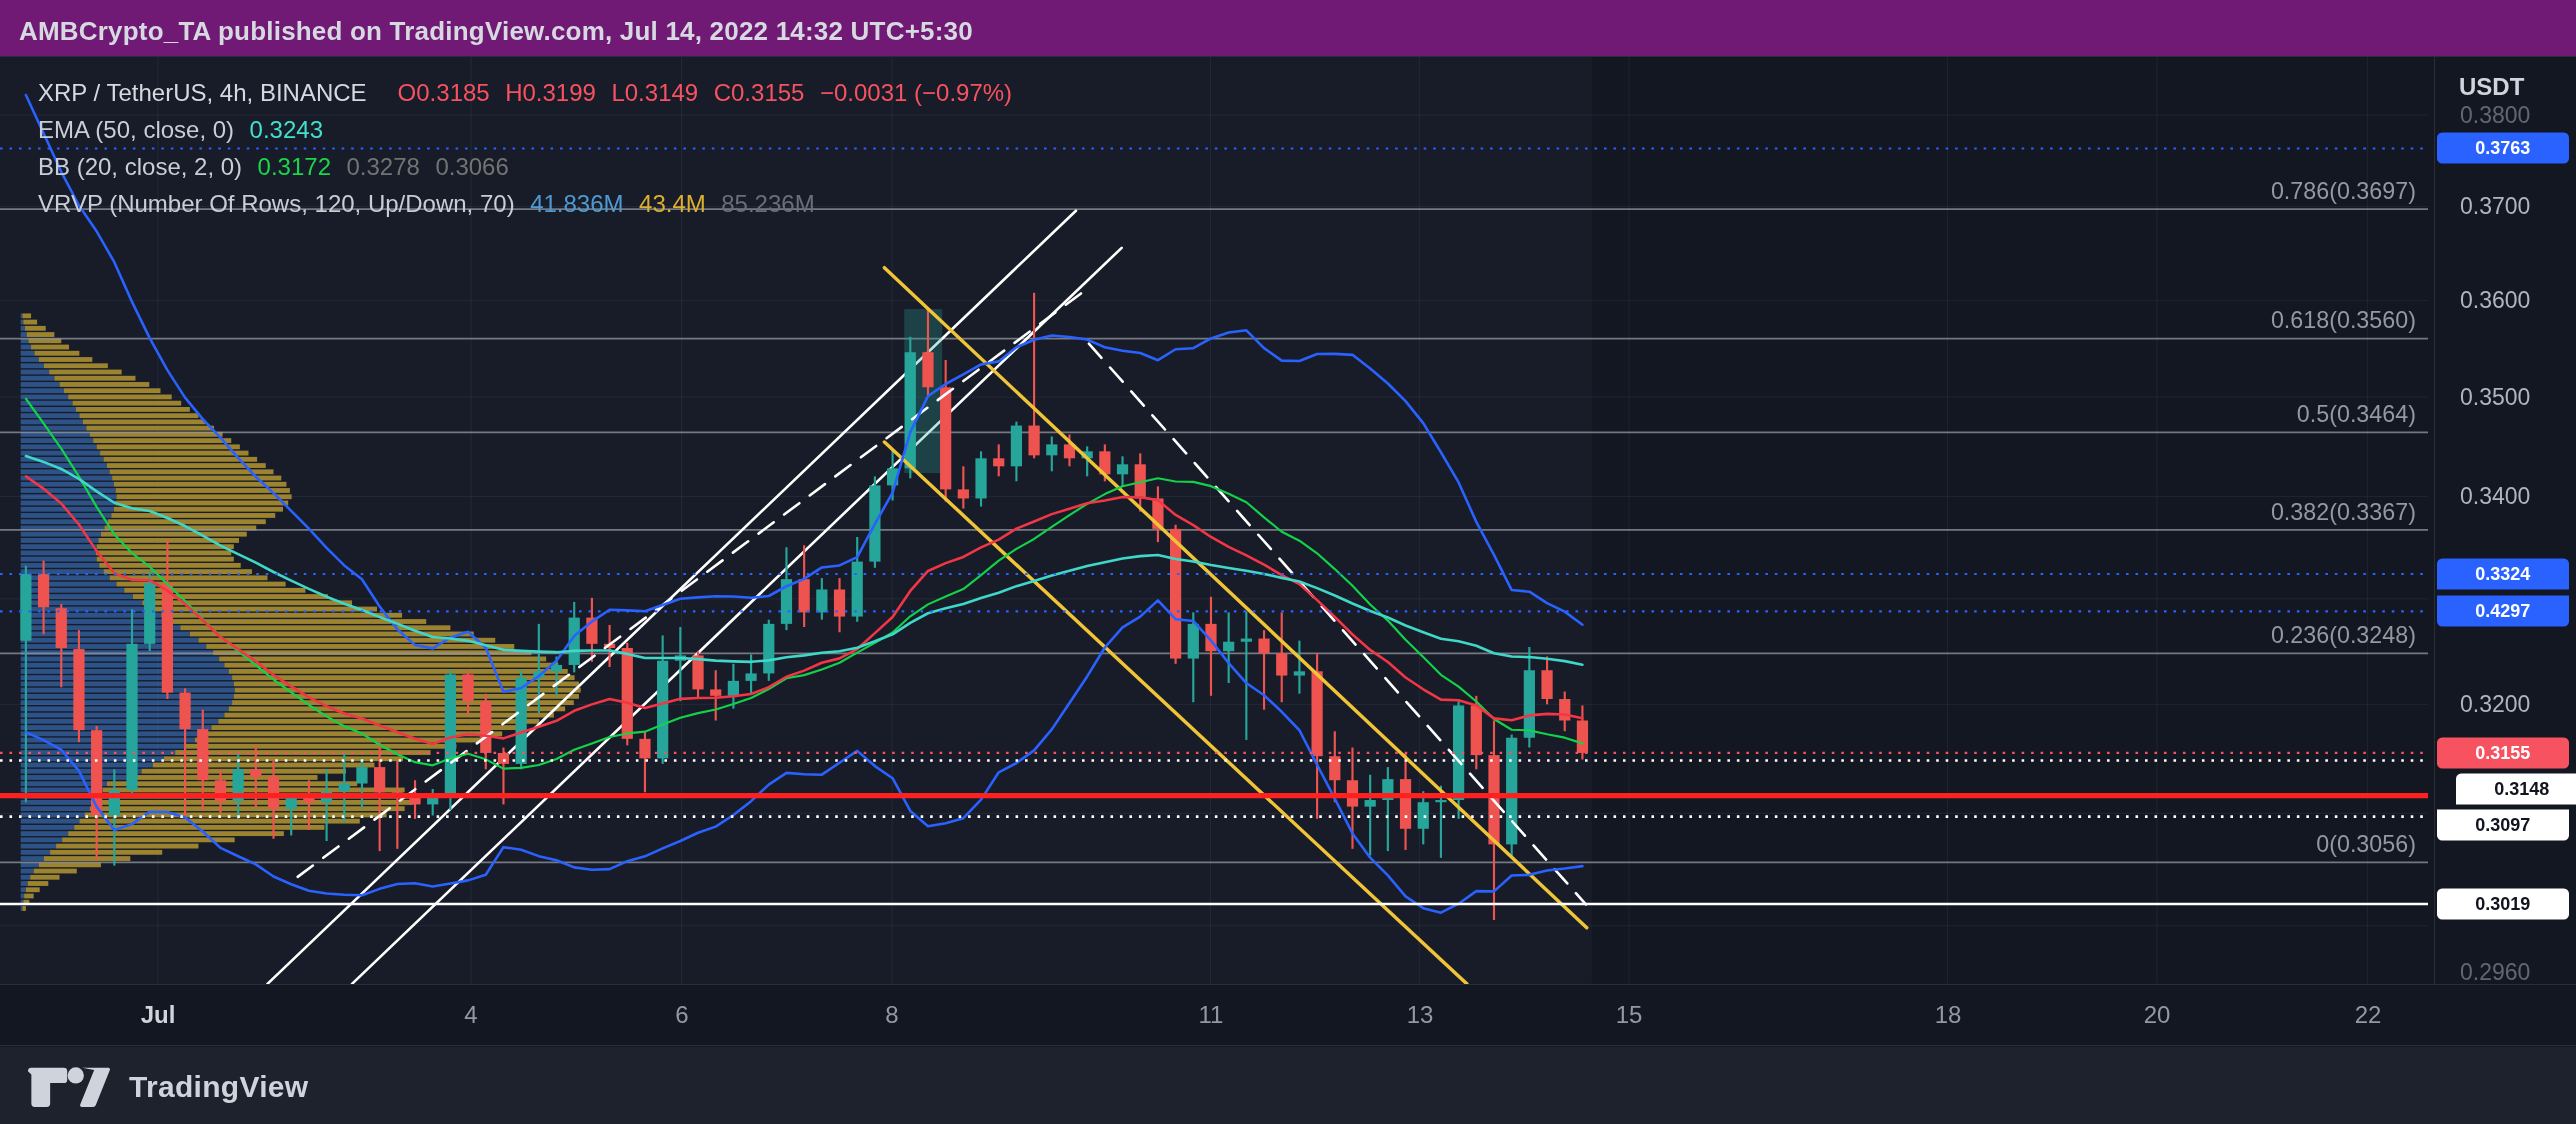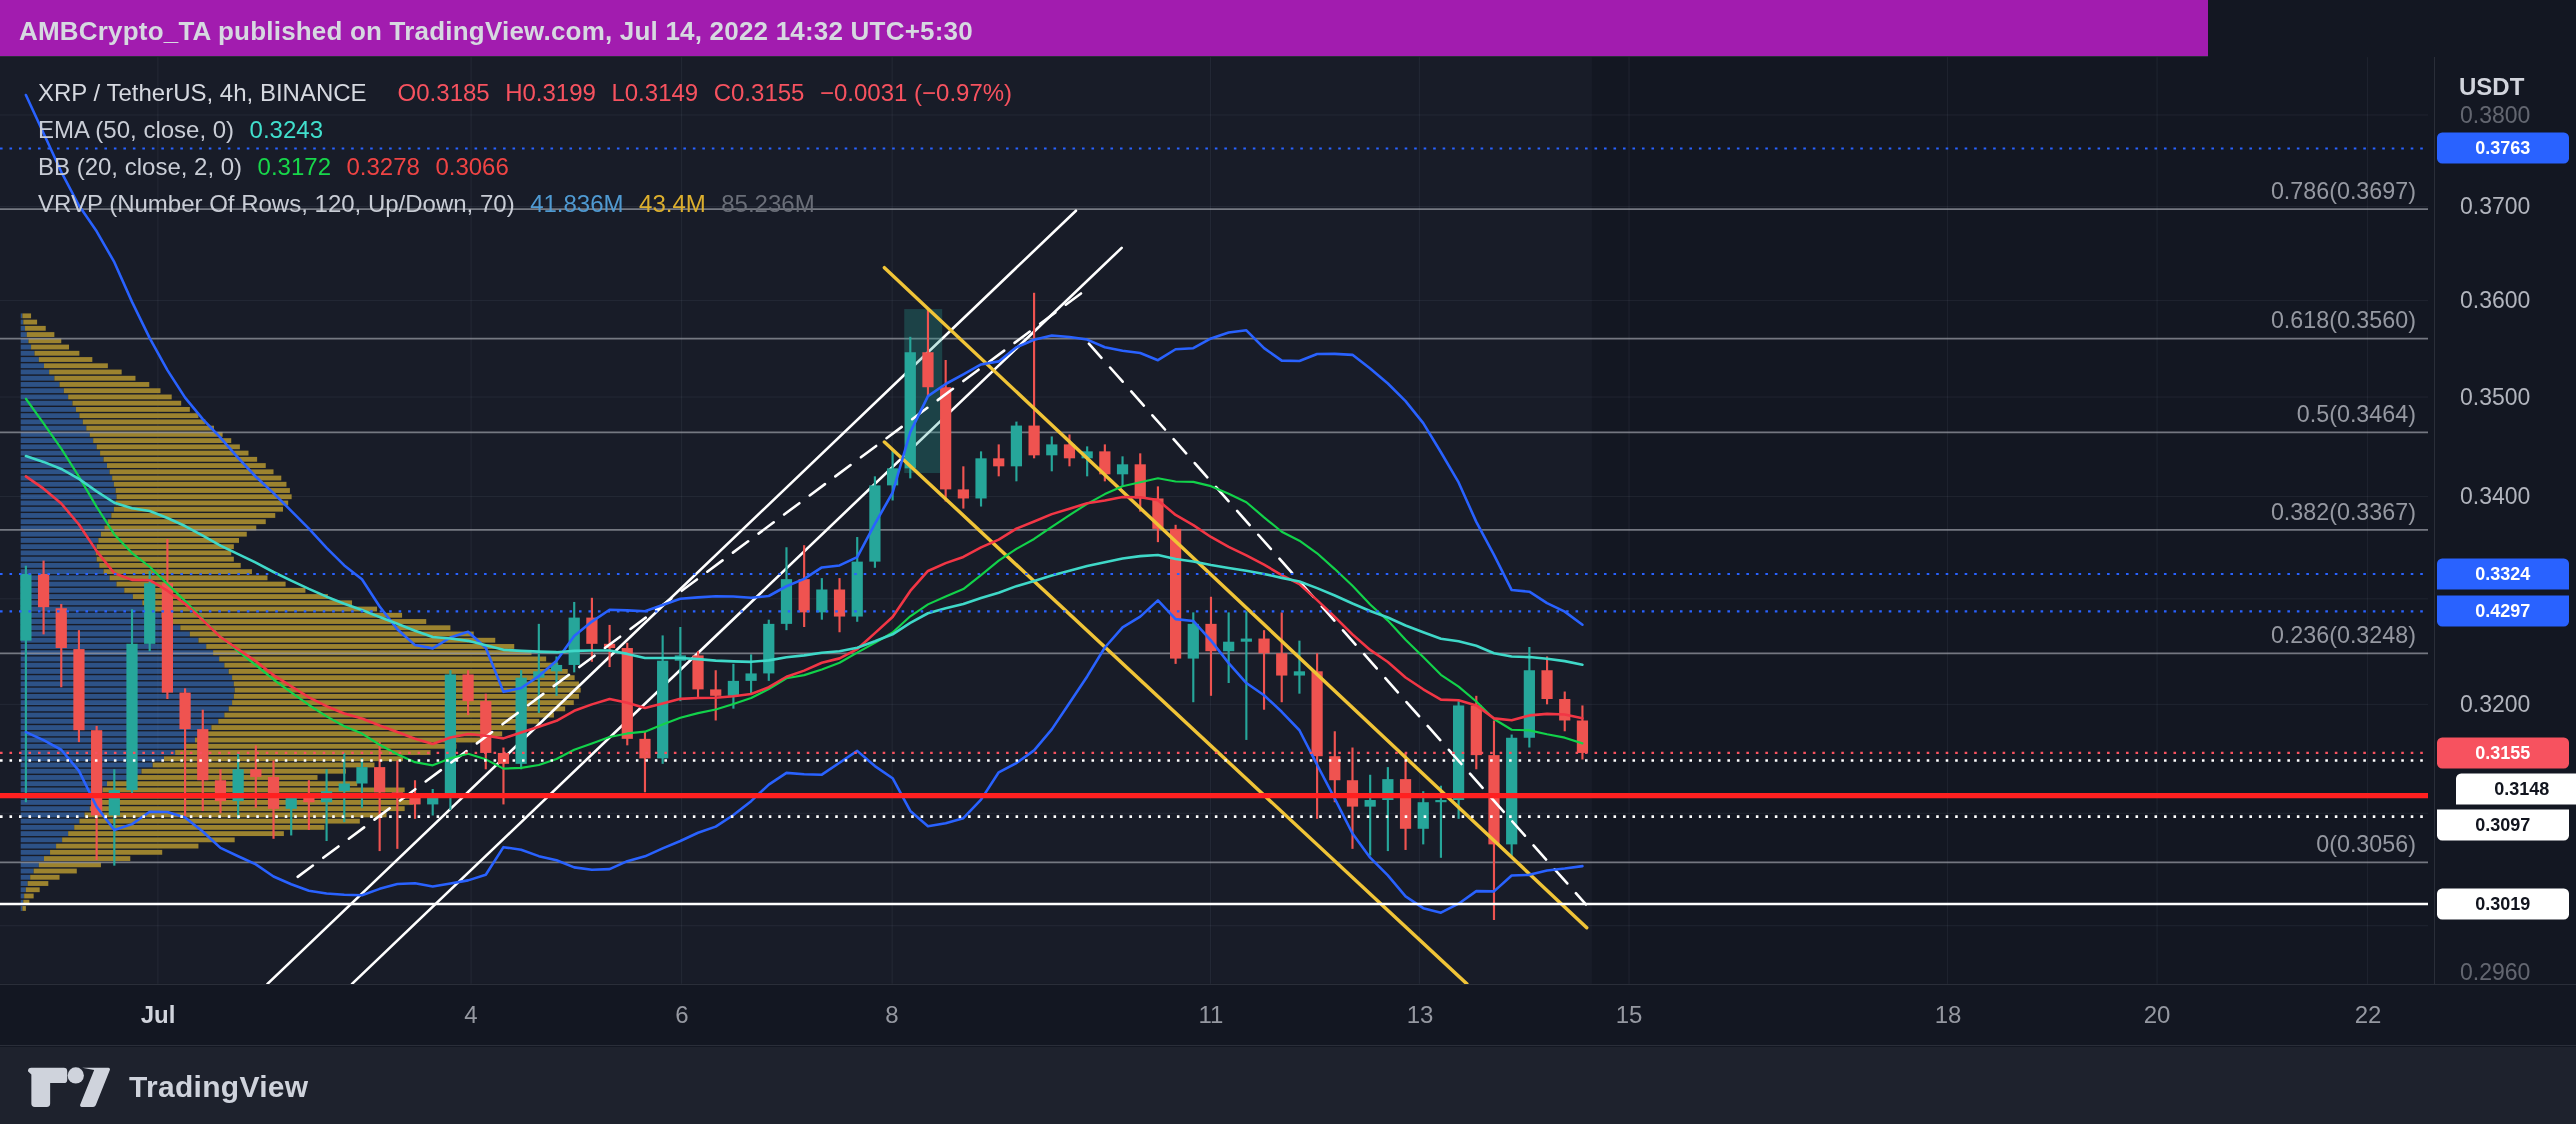--- a/index.html
+++ b/index.html
@@ -1,20 +1,20 @@
 <!DOCTYPE html>
 <html style="font-size:14px"><head>
 <meta charset="utf-8">
 <style>
   html,body{margin:0;padding:0;background:#0c0e15;}
   *{box-sizing:border-box;}
   body, svg text, div{font-family:"Liberation Sans","DejaVu Sans",sans-serif;}
   #app{position:relative;width:2576px;height:1124px;background:#131722;overflow:hidden;}
   
-  #hdr{position:absolute;left:0;top:0;width:2208px;height:57px;background:#a21caf;border-bottom:0.9px solid #2a2e39;}
+  #hdr{position:absolute;left:0;top:0;width:2576px;height:57px;background:#701a75;border-bottom:0.9px solid #2a2e39;}
   #hdr .t{position:absolute;left:19px;top:15.5px;font-size:26px;font-weight:700;color:#d6d9e0;letter-spacing:0.2px;}
   
   #plot{position:absolute;left:0;top:57px;width:2428px;height:927px;}
   #paxis{position:absolute;left:2434px;top:57px;width:142px;height:927px;border-left:0.9px solid #2a2e39;background:#131722;}
   #paxis .cur{position:absolute;left:24px;top:15.5px;font-size:24px;font-weight:700;color:#d1d4dc;}
   .tick{position:absolute;left:25px;transform:translateY(-50%);font-size:23px;color:#b2b5be;white-space:nowrap;}
   .badge{position:absolute;left:1.7px;width:132px;height:31px;border-radius:5.2px;display:flex;align-items:center;justify-content:center;
          font-size:18px;font-weight:700;transform:translateY(-50%);}
   .badge.blue{background:#2962ff;color:#fff;}
   .badge.red{background:#f7525f;color:#fff;}
@@ -33,21 +33,21 @@
   
   #legend{position:absolute;left:38px;top:74px;}
   .lrow{height:37px;display:flex;align-items:center;font-size:24px;color:#c9cdd6;white-space:nowrap;}
   .lrow .sym{color:#d6d9e0;}
   .lrow b{font-weight:400;}
   .lrow span{margin-right:0;}
   .sp{width:15.5px;display:inline-block;}
   .v-red{color:#f7525f;}
   .v-teal{color:#41e0cd;}
   .v-green{color:#18d74b;}
-  .v-blue{color:#ef4444;}
+  .v-blue{color:#737373;}
   .v-pblue{color:#4f9ad2;}
   .v-gold{color:#dcaf2e;}
   .v-grey{color:#6a6e78;}
 </style>
 </head>
 <body>
 
 <div id="app">
 
   <div id="hdr">

